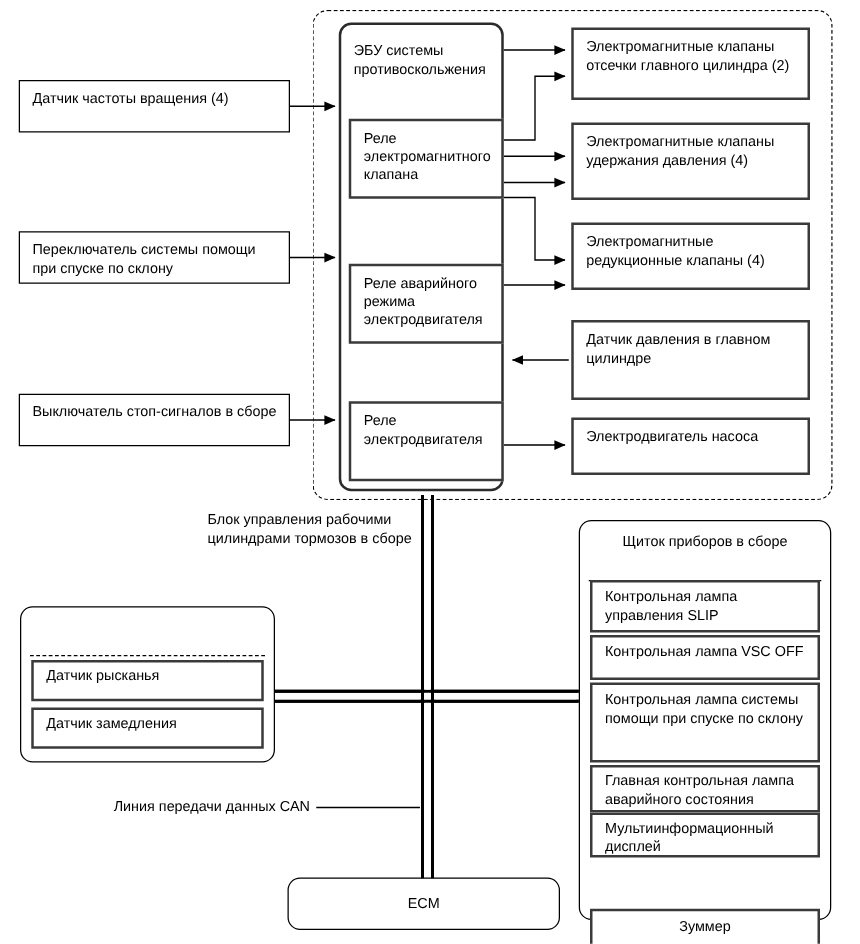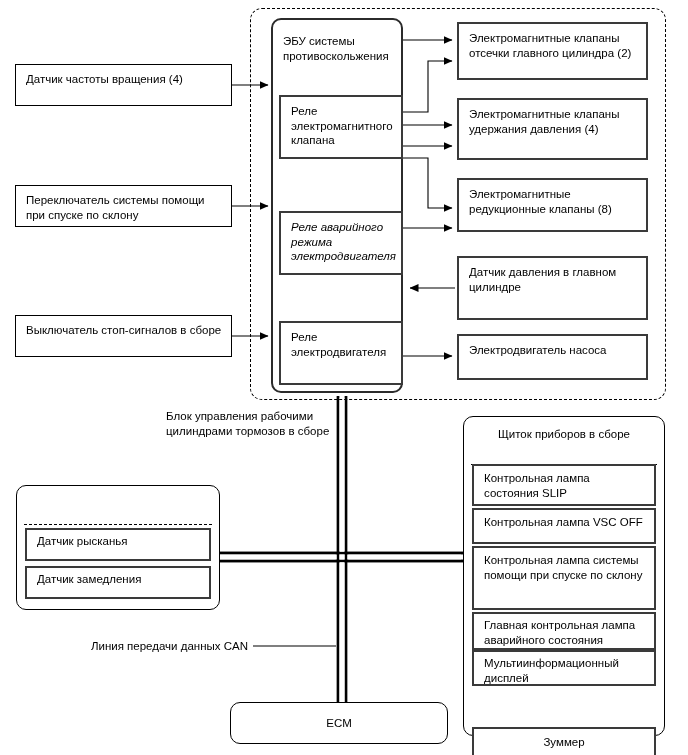--- a/index.html
+++ b/index.html
@@ -107,21 +107,21 @@
   <div class="lbl pad" style="top:14px;">ЭБУ системы
 противоскольжения</div>
 </div>
 
 <div class="box thick" style="left:279px;top:95px;width:124px;height:64px;">
   <div class="lbl pad">Реле
 электромагнитного
 клапана</div>
 </div>
 
-<div class="box thick" style="left:279px;top:211px;width:124px;height:64px;font-style:italic;">
+<div class="box thick" style="left:279px;top:211px;width:124px;height:64px;">
   <div class="lbl pad">Реле аварийного
 режима
 электродвигателя</div>
 </div>
 
 <div class="box thick" style="left:279px;top:321px;width:124px;height:64px;">
   <div class="lbl pad">Реле
 электродвигателя</div>
 </div>
 
@@ -130,21 +130,21 @@
 отсечки главного цилиндра (2)</div>
 </div>
 
 <div class="box thick" style="left:457px;top:98px;width:191px;height:62px;">
   <div class="lbl pad">Электромагнитные клапаны
 удержания давления (4)</div>
 </div>
 
 <div class="box thick" style="left:457px;top:178px;width:191px;height:54px;">
   <div class="lbl pad">Электромагнитные
-редукционные клапаны (8)</div>
+редукционные клапаны (4)</div>
 </div>
 
 <div class="box thick" style="left:457px;top:256px;width:191px;height:64px;">
   <div class="lbl pad">Датчик давления в главном
 цилиндре</div>
 </div>
 
 <div class="box thick" style="left:457px;top:334px;width:191px;height:46px;">
   <div class="lbl pad">Электродвигатель насоса</div>
 </div>
@@ -162,21 +162,21 @@
   <div class="lbl pad" style="top:4px;">Датчик замедления</div>
 </div>
 
 <div class="box round-thin" style="left:463px;top:416px;width:202px;height:320px;">
   <div class="lbl pad" style="top:10px;padding-left:24px;">Щиток приборов в сборе</div>
   <div class="divider" style="left:7px;right:7px;top:47px;"></div>
 </div>
 
 <div class="box thick" style="left:472px;top:464px;width:184px;height:42px;">
   <div class="lbl pad" style="top:5px;">Контрольная лампа
-состояния SLIP</div>
+управления SLIP</div>
 </div>
 <div class="box thick" style="left:472px;top:508px;width:184px;height:36px;">
   <div class="lbl pad" style="top:5px;">Контрольная лампа VSC OFF</div>
 </div>
 <div class="box thick" style="left:472px;top:546px;width:184px;height:64px;">
   <div class="lbl pad" style="top:5px;">Контрольная лампа системы
 помощи при спуске по склону</div>
 </div>
 <div class="box thick" style="left:472px;top:612px;width:184px;height:38px;">
   <div class="lbl pad" style="top:4px;">Главная контрольная лампа

